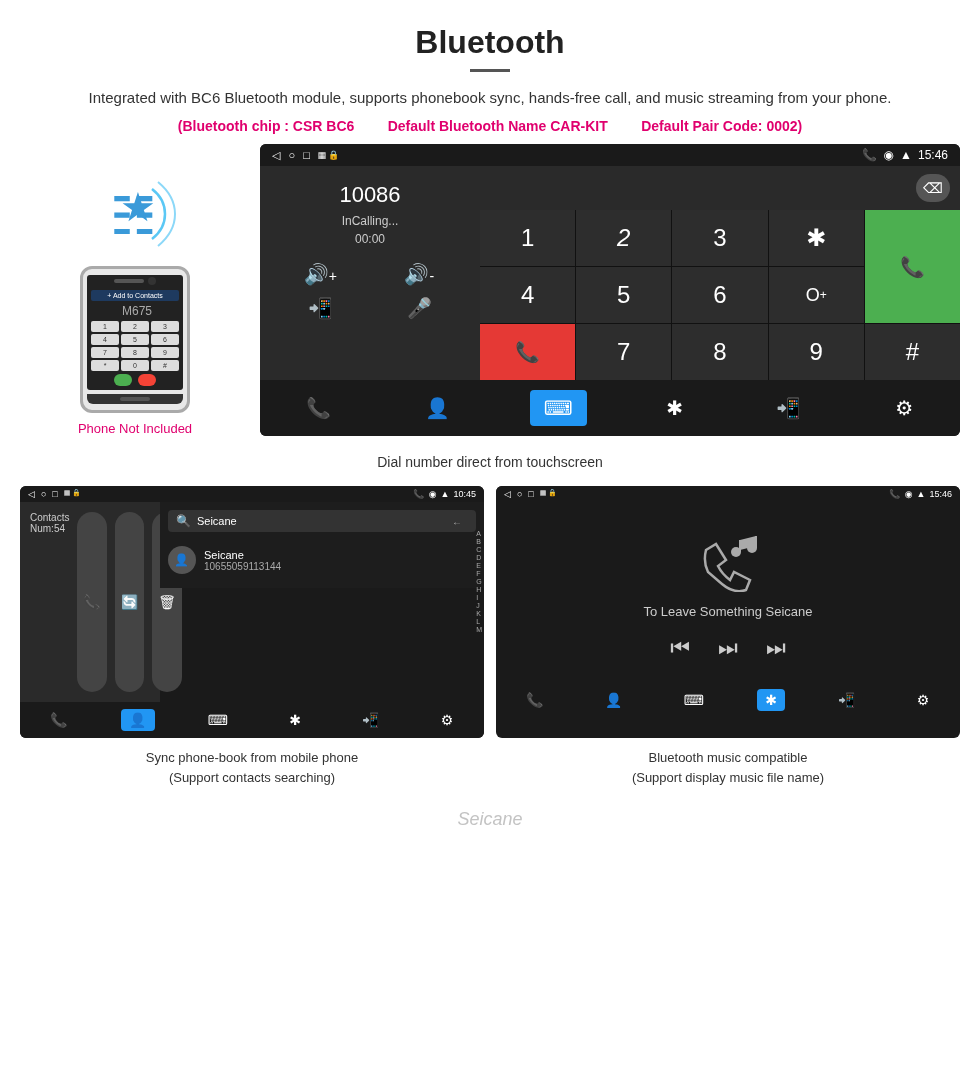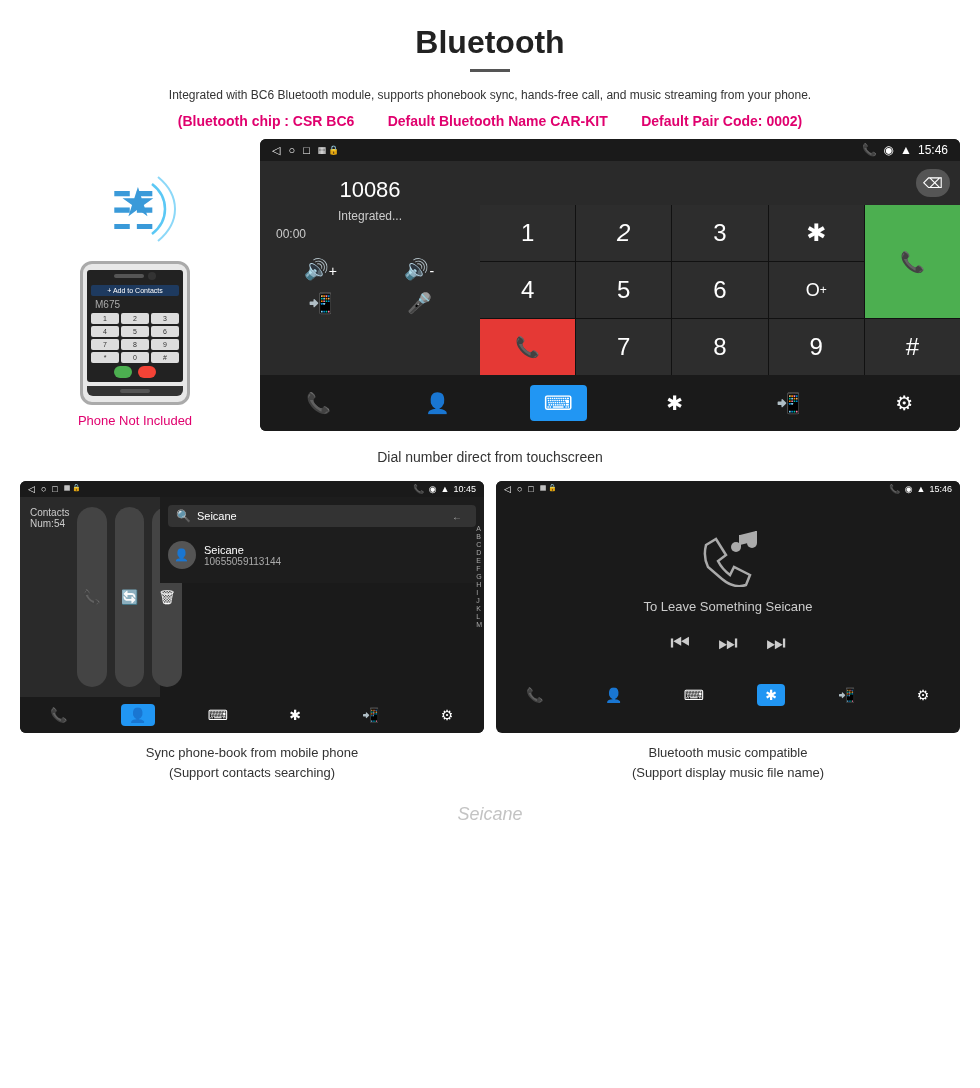--- a/index.html
+++ b/index.html
@@ -22,21 +22,21 @@
       color: #222;
       margin-bottom: 8px;
     }
     .header-divider {
       width: 40px;
       height: 3px;
       background: #555;
       margin: 0 auto 14px;
     }
     .header p {
-      font-size: 12px;
+      font-size: 15px;
       color: #333;
       line-height: 1.6;
       margin-bottom: 8px;
     }
     .header .specs {
       font-size: 14px;
       color: #e0006e;
       font-weight: bold;
     }
     .header .specs span { margin: 0 5px; }
@@ -164,21 +164,21 @@
     }
     .dial-status {
       color: #ccc;
       font-size: 12px;
       text-align: center;
       margin-bottom: 4px;
     }
     .dial-timer {
       color: #ccc;
       font-size: 12px;
-      text-align: left;
+      text-align: center;
       margin-bottom: 16px;
     }
     .dial-controls {
       display: grid;
       grid-template-columns: 1fr 1fr;
       gap: 10px;
       margin-top: 10px;
     }
     .dial-ctrl-btn {
       color: #fff;
@@ -461,21 +461,21 @@
         </svg>
       </div>
 
       <div class="phone-mockup">
         <div style="background:#222;padding:4px;border-radius:3px;text-align:center;margin-bottom:4px;">
           <div style="display:flex;gap:4px;justify-content:center;margin-bottom:3px;">
             <div style="width:30px;height:4px;background:#555;border-radius:2px;"></div>
             <div style="width:8px;height:8px;background:#333;border-radius:50%;position:relative;top:-2px;"></div>
           </div>
           <div style="background:#1e3a5f;color:#fff;font-size:7px;padding:2px 4px;border-radius:2px;margin-bottom:3px;">+ Add to Contacts</div>
-          <div style="color:#aaa;font-size:10px;text-align:left;padding-left:4px;margin-bottom:3px;">M675</div>
+          <div style="color:#aaa;font-size:12px;text-align:center;padding-left:4px;margin-bottom:3px;">M675</div>
           <div class="phone-dialpad">
             <div class="phone-dialpad-btn">1</div>
             <div class="phone-dialpad-btn">2</div>
             <div class="phone-dialpad-btn">3</div>
             <div class="phone-dialpad-btn">4</div>
             <div class="phone-dialpad-btn">5</div>
             <div class="phone-dialpad-btn">6</div>
             <div class="phone-dialpad-btn">7</div>
             <div class="phone-dialpad-btn">8</div>
             <div class="phone-dialpad-btn">9</div>
@@ -510,21 +510,21 @@
           <span>◉</span>
           <span>▲</span>
           <span>15:46</span>
         </div>
       </div>
 
       <div class="dial-main">
 
         <div class="dial-left">
           <div class="dial-number-display">10086</div>
-          <div class="dial-status">Integrated...</div>
+          <div class="dial-status">InCalling...</div>
           <div class="dial-timer">00:00</div>
           <div class="dial-controls">
             <div class="dial-ctrl-btn">🔊<span style="font-size:14px;">+</span></div>
             <div class="dial-ctrl-btn">🔊<span style="font-size:14px;">-</span></div>
             <div class="dial-ctrl-btn">📲</div>
             <div class="dial-ctrl-btn">🎤</div>
           </div>
         </div>
 
         <div class="dial-right">

